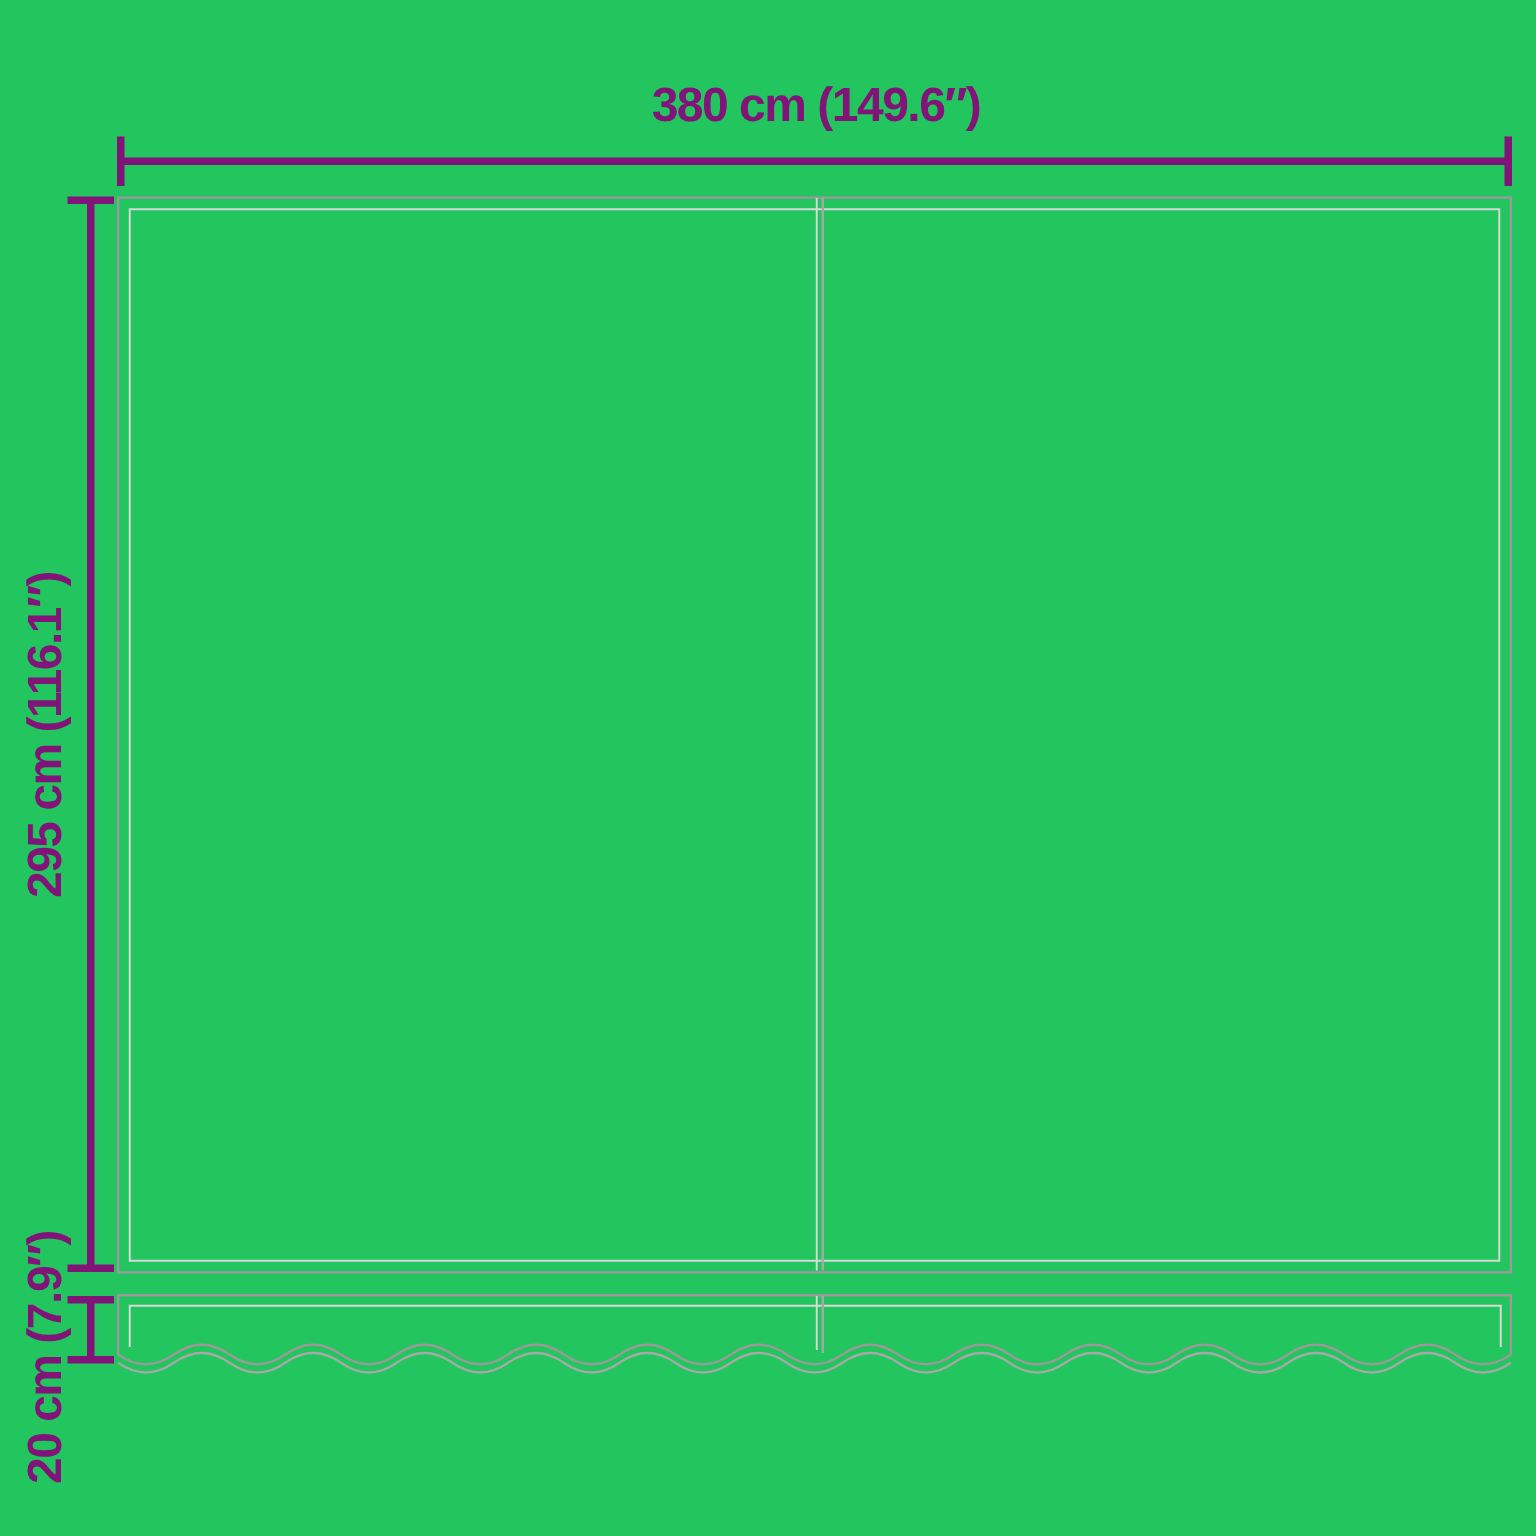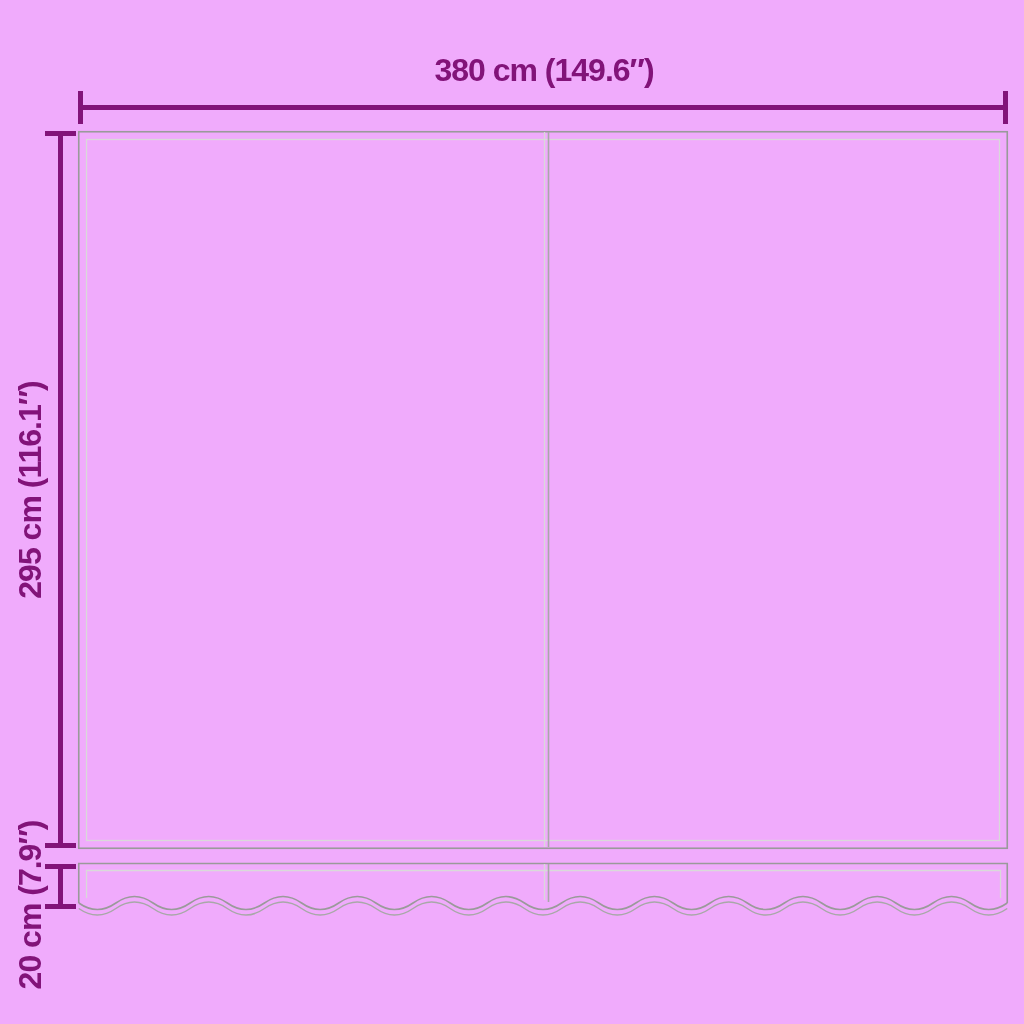--- a/index.html
+++ b/index.html
@@ -5,21 +5,21 @@
   :root{
     --accent:#821379;
     --dark:#9a9a9a;
     --light:#d9d9d9;
     --mid:#a8a8a8;
   }
   html,body{margin:0;padding:0;background:#fff;}
   .canvas{
     position:relative;
     width:1024px;height:1024px;
-    background:#f0abfc;
+    background:#22c55e;
     overflow:hidden;
     font-family:"Liberation Sans",sans-serif;
   }
   .drawing{position:absolute;left:0;top:0;}
   
   .dim{position:absolute;background:var(--accent);}
   .dim-label{
     position:absolute;
     color:var(--accent);
     font-weight:700;

